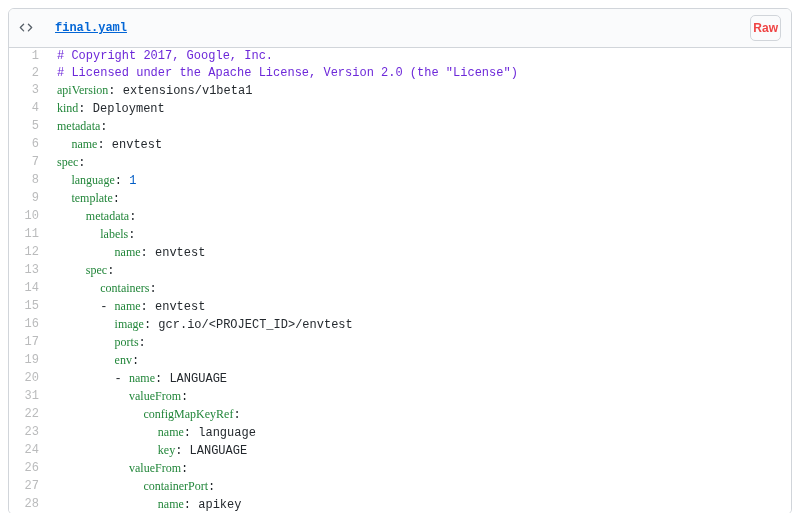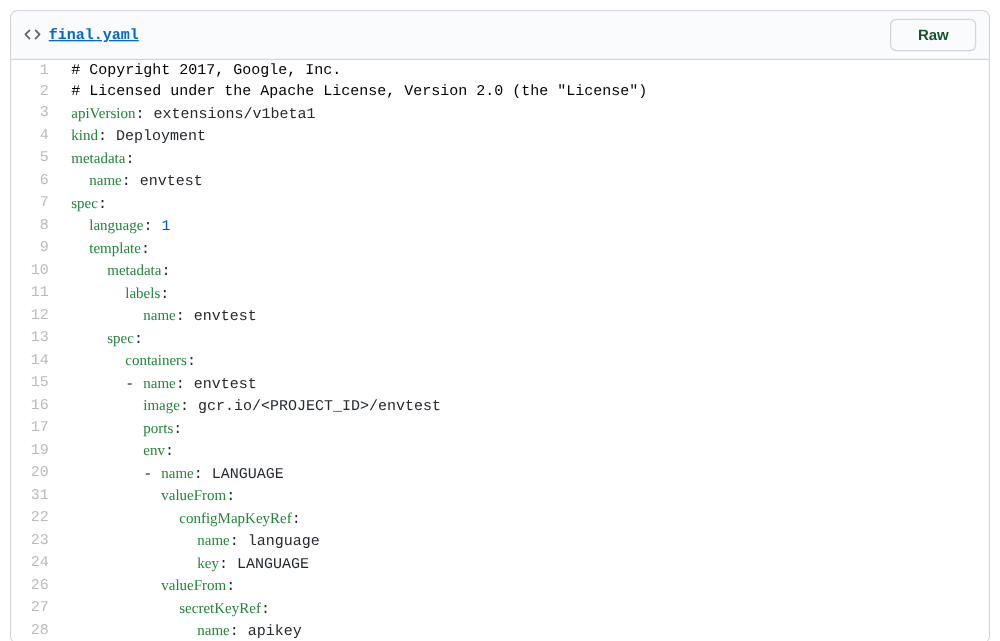--- a/index.html
+++ b/index.html
@@ -19,39 +19,39 @@
     display: flex;
     align-items: center;
     justify-content: space-between;
     padding: 6px 10px;
     background: #fafbfc;
     border-bottom: 1px solid #d1d5da;
   }
   .file-header-left {
     display: flex;
     align-items: center;
-    gap: 6px;
+    gap: 22px;
   }
   .file-icon svg {
     display: block;
     fill: #586069;
   }
   .filename {
     font-family: SFMono-Regular, Consolas, "Liberation Mono", Menlo, monospace;
     font-size: 12px;
     font-weight: 600;
     color: #0366d6;
   }
   .raw-btn {
     font-size: 12px;
-    padding: 3px 21px;
+    padding: 3px 2px;
     background: #fafbfc;
     border: 1px solid #d1d5da;
     border-radius: 5px;
-    color: #14532d;
+    color: #ef4444;
     font-weight: 600;
     cursor: pointer;
     line-height: 18px;
   }
   .code-area {
     font-family: SFMono-Regular, Consolas, "Liberation Mono", Menlo, monospace;
     font-size: 12px;
     line-height: 17px;
     background: #fff;
   }
@@ -64,21 +64,21 @@
     text-align: right;
     padding-right: 10px;
     color: #babbbc;
     user-select: none;
     flex-shrink: 0;
   }
   .codecell {
     padding-left: 8px;
     flex: 1;
   }
-  .c-comment { color: #000000; }
+  .c-comment { color: #6d28d9; }
   .c-key { color: #22863a; font-family: Liberation Serif, serif; }
   .c-plain { color: #24292e; }
   .c-num { color: #005cc5; }
 </style>
 </head>
 <body>
 
 <div class="file-box">
   <div class="file-header">
     <div class="file-header-left">
@@ -109,16 +109,16 @@
       <div class="code-row"><div class="lineno">15</div><div class="codecell"><span class="c-plain">      - </span><span class="c-key">name</span><span class="c-plain">: </span><span class="c-plain">envtest</span></div></div>
       <div class="code-row"><div class="lineno">16</div><div class="codecell"><span class="c-plain">        </span><span class="c-key">image</span><span class="c-plain">: </span><span class="c-plain">gcr.io/&lt;PROJECT_ID&gt;/envtest</span></div></div>
       <div class="code-row"><div class="lineno">17</div><div class="codecell"><span class="c-plain">        </span><span class="c-key">ports</span><span class="c-plain">:</span></div></div>
       <div class="code-row"><div class="lineno">19</div><div class="codecell"><span class="c-plain">        </span><span class="c-key">env</span><span class="c-plain">:</span></div></div>
       <div class="code-row"><div class="lineno">20</div><div class="codecell"><span class="c-plain">        - </span><span class="c-key">name</span><span class="c-plain">: </span><span class="c-plain">LANGUAGE</span></div></div>
       <div class="code-row"><div class="lineno">31</div><div class="codecell"><span class="c-plain">          </span><span class="c-key">valueFrom</span><span class="c-plain">:</span></div></div>
       <div class="code-row"><div class="lineno">22</div><div class="codecell"><span class="c-plain">            </span><span class="c-key">configMapKeyRef</span><span class="c-plain">:</span></div></div>
       <div class="code-row"><div class="lineno">23</div><div class="codecell"><span class="c-plain">              </span><span class="c-key">name</span><span class="c-plain">: </span><span class="c-plain">language</span></div></div>
       <div class="code-row"><div class="lineno">24</div><div class="codecell"><span class="c-plain">              </span><span class="c-key">key</span><span class="c-plain">: </span><span class="c-plain">LANGUAGE</span></div></div>
       <div class="code-row"><div class="lineno">26</div><div class="codecell"><span class="c-plain">          </span><span class="c-key">valueFrom</span><span class="c-plain">:</span></div></div>
-      <div class="code-row"><div class="lineno">27</div><div class="codecell"><span class="c-plain">            </span><span class="c-key">secretKeyRef</span><span class="c-plain">:</span></div></div>
+      <div class="code-row"><div class="lineno">27</div><div class="codecell"><span class="c-plain">            </span><span class="c-key">containerPort</span><span class="c-plain">:</span></div></div>
       <div class="code-row"><div class="lineno">28</div><div class="codecell"><span class="c-plain">              </span><span class="c-key">name</span><span class="c-plain">: </span><span class="c-plain">apikey</span></div></div>
     </div>
 </div>
 
 </body></html>

